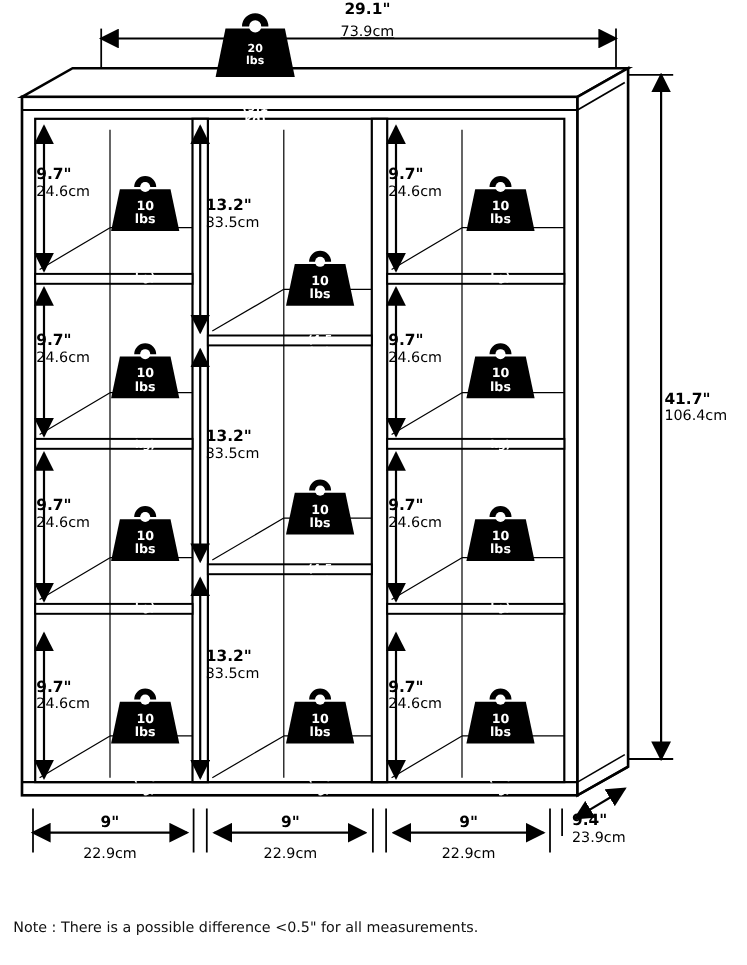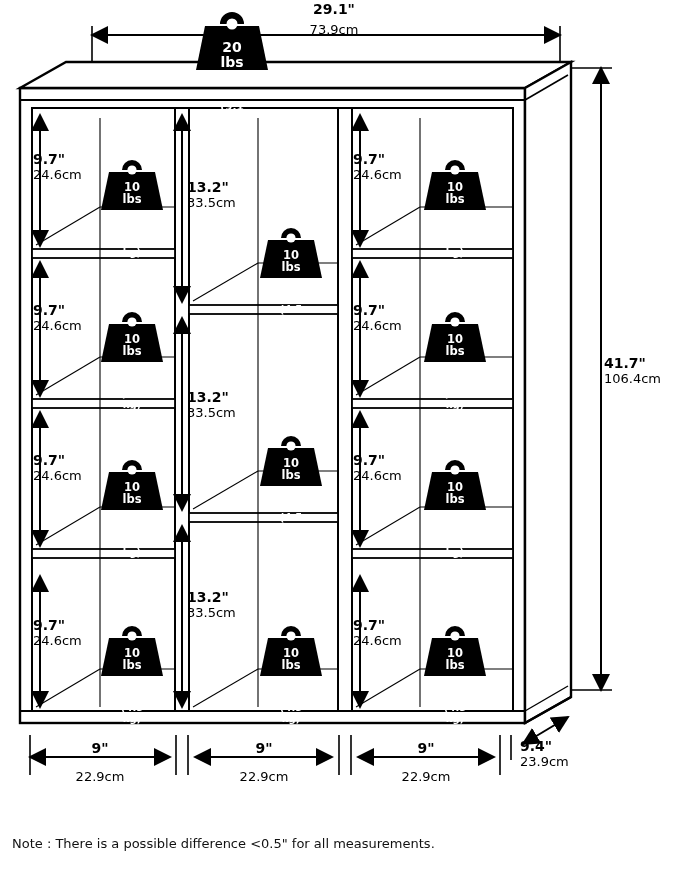--- a/index.html
+++ b/index.html
@@ -7,21 +7,21 @@
   #stage{position:absolute;left:0;top:0;width:679px;height:877px;}
   svg{position:absolute;left:0;top:0;}
   .dimtxt{position:absolute;font-family:"DejaVu Sans",sans-serif;color:#000;line-height:1.12;text-align:center;white-space:nowrap;}
   .dimtxt .big{font-weight:bold;font-size:14px;display:block;}
   .dimtxt .sm{font-weight:normal;font-size:13px;display:block;}
   .dimtxt.left{text-align:left;}
   .wt{position:absolute;width:0;height:0;}
   .wt .lbl{position:absolute;left:50%;top:0;transform:translateX(-50%);text-align:center;color:#fff;line-height:1.05;pointer-events:none;}
   .wt .l1{font-weight:bold;font-size:11.5px;display:block;}
   .wt .l2{font-weight:bold;font-size:10px;display:block;margin-top:32px;}
-  .wt.big20 .l1{font-size:14px;}
+  .wt.big20 .l1{font-size:10px;}
   .wt.big20 .l2{font-size:10.5px;}
   #note{position:absolute;left:12px;top:836px;font-size:13px;color:#111;font-family:"DejaVu Sans",sans-serif;}
 </style>
 </head>
 <body>
 
 <div id="stage">
 
   <svg width="679" height="877" viewBox="0 0 679 877">
     <g stroke="#000" fill="none" stroke-width="2.2">

